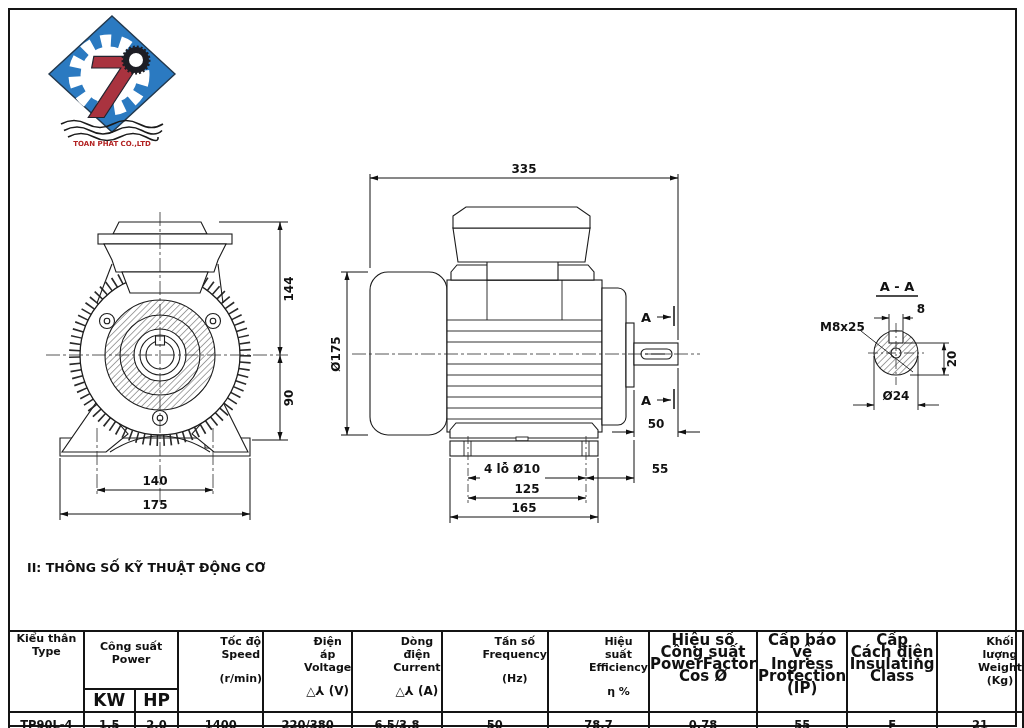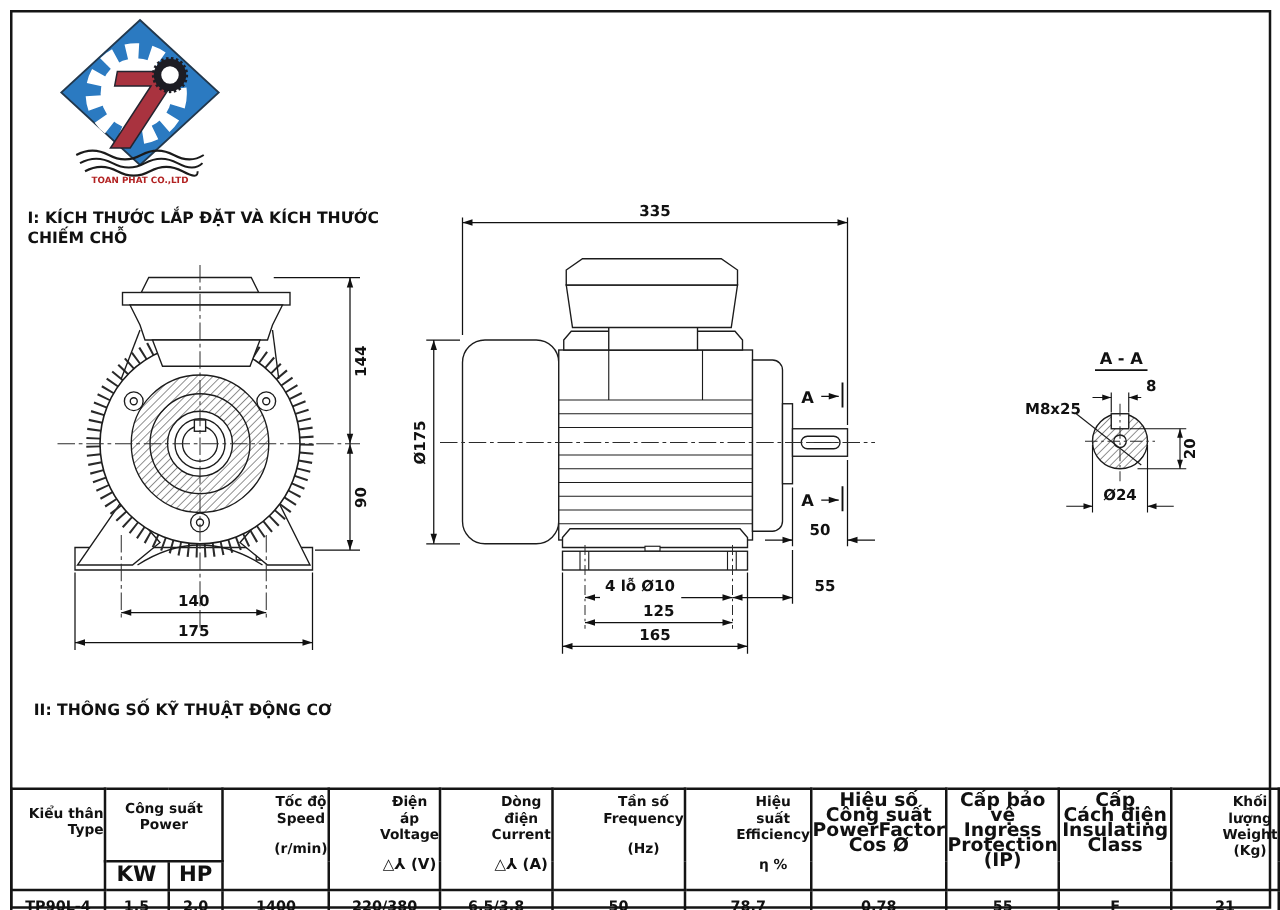--- a/index.html
+++ b/index.html
@@ -12,21 +12,21 @@
          font-size:21px;font-weight:bold;letter-spacing:.5px;}
   .sec-head{position:absolute;font-size:12.5px;font-weight:bold;line-height:16px;}
   svg text{font-family:"DejaVu Sans",sans-serif;}
   .dimtxt{font-size:12px;font-weight:bold;fill:#111;}
   .secmark{font-size:13px;font-weight:bold;fill:#111;}
   
   table.spec{position:absolute;left:8px;top:630px;border-collapse:collapse;table-layout:fixed;}
   table.spec td{border:2px solid #141414;text-align:center;font-weight:bold;
                 padding:0;vertical-align:top;overflow:hidden;}
   table.spec .h td{font-size:11px;line-height:13px;}
-  table.spec td.vmid{padding-top:12px;text-align:right;}
+  table.spec td.vmid{}
   table.spec td.two{padding-top:8px;}
   table.spec .l3gap{margin-top:11px;}
   table.spec .sym{font-size:12px;}
   table.spec td.four{font-size:15px;line-height:12px;padding-top:2px;}
   table.spec td.three{padding-top:3px;padding-left:40px;}
   table.spec .sub td{height:21px;vertical-align:middle;font-size:17px;}
   table.spec .vals td{height:24px;vertical-align:middle;font-size:11.5px;}
   table.spec .h td.top{height:48px;}
 </style>
 </head>
@@ -56,24 +56,20 @@
     <circle cx="91" cy="48" r="13.5" fill="none" stroke="#1d1d24" stroke-width="2" stroke-dasharray="2 2"></circle>
     <g stroke="#1b1b1b" stroke-width="1.6" fill="none">
       <path d="M16,112 q13,-7 26,0 t26,0 t26,0 t24,0"></path>
       <path d="M19,118.5 q13,-7 26,0 t26,0 t26,0 t20,0"></path>
       <path d="M23,125 q13,-7 26,0 t26,0 t26,0 t12,0"></path>
     </g>
     <text x="67" y="134" text-anchor="middle" font-size="7" font-weight="bold" fill="#b22222">TOAN PHAT CO.,LTD</text>
   </svg>
 
 
-  <div class="sec-head" style="left:22px;top:166px">
-    <div>I: KÍCH THƯỚC LẮP ĐẶT VÀ KÍCH THƯỚC</div>
-    <div>CHIẾM CHỖ</div>
-  </div>
 
   <svg class="abs" style="left:38px;top:195px" width="272" height="340" viewBox="38 195 272 340">
     <g stroke="#1c1c1c" stroke-width="1.1" fill="none">
 
       <path d="M60,438 H89 V448 H105 V438 H205 V448 H221 V438 H250 V456 H60 Z" fill="#fff"></path>
       <polygon points="98,400 128,434 106,452 62,452" fill="#fff"></polygon>
       <polygon points="222,400 192,434 214,452 248,452" fill="#fff"></polygon>
 
       <circle cx="160" cy="355" r="85.5" stroke="#2a2a2a" stroke-width="11" stroke-dasharray="1.6 5.2"></circle>
       <circle cx="160" cy="355" r="80" fill="#fff" stroke-width="1.3"></circle>

